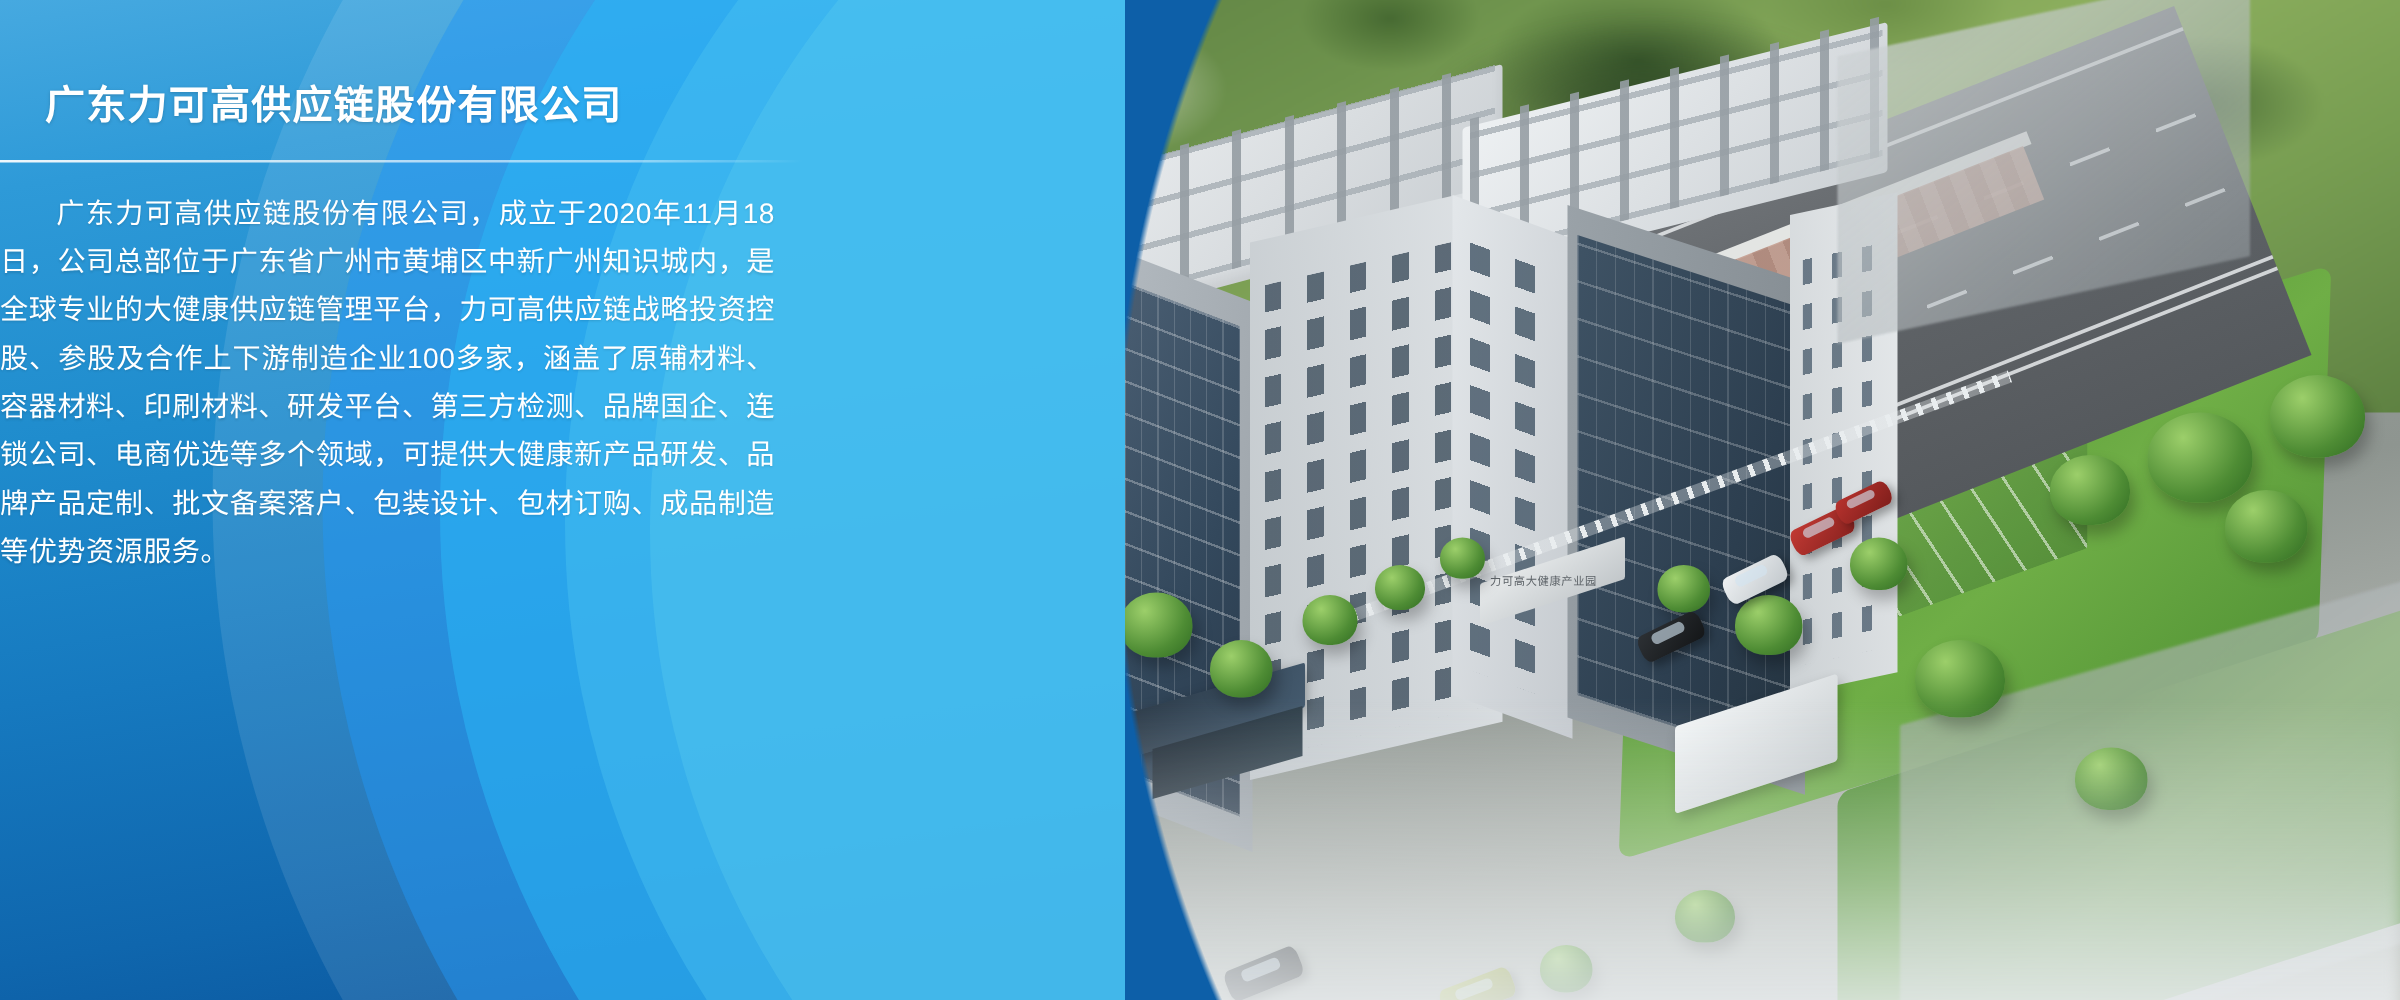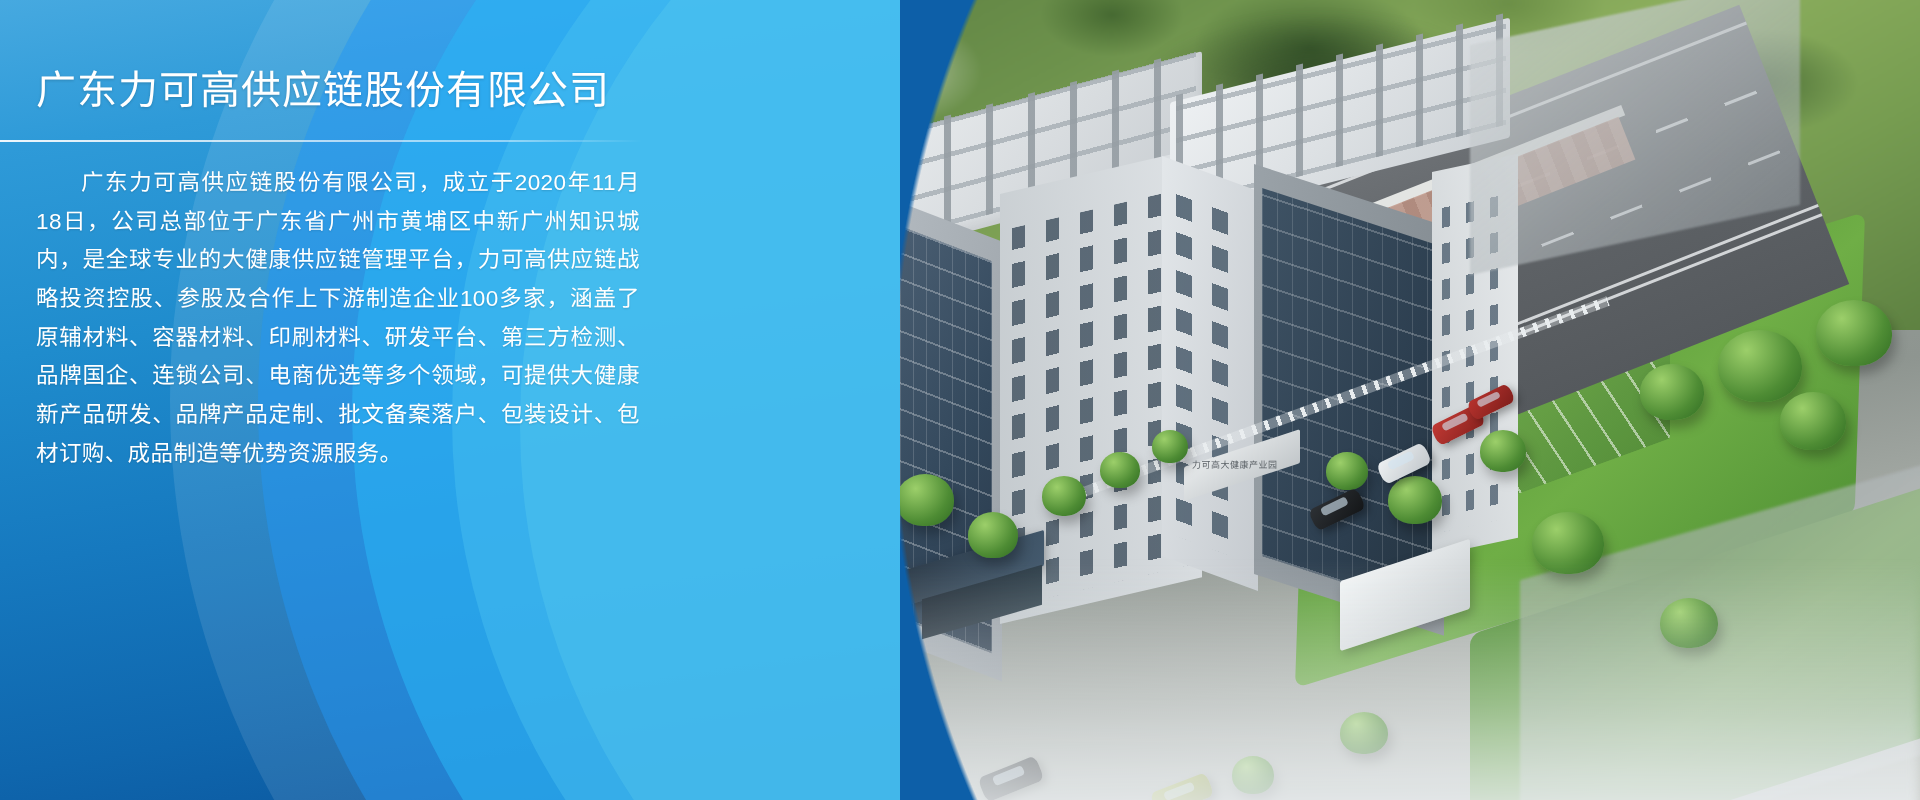--- a/index.html
+++ b/index.html
@@ -279,29 +279,29 @@
          background:rgba(33,150,243,.50); }
   .arc3{ left:352px; top:-330px; width:1480px; height:1480px;
          background:rgba(41,182,246,.55); }
   .arc4{ left:452px; top:-282px; width:1400px; height:1400px;
          background:rgba(77,196,240,.42); }
   .arc5{ left:520px; top:-250px; width:1350px; height:1350px;
          background:rgba(96,208,238,.30); }
 
   .content{ position:absolute; left:0; top:0; width:640px; padding:58px 0 0 0; z-index:5; }
   .title{
-    font-size:40px; font-weight:normal; color:#ffffff; letter-spacing:1px;
+    font-size:32px; font-weight:bold; color:#ffffff; letter-spacing:1px;
     padding:0 0 0 36px; text-shadow:0 1px 3px rgba(0,0,0,.18);
     white-space:nowrap;
   }
   .rule{
     margin:24px 0 0 0; height:2px; width:642px;
     background:linear-gradient(90deg,rgba(255,255,255,.92),rgba(255,255,255,.5) 78%,rgba(255,255,255,0));
   }
-  .body-text{ padding:22px 0 0 16px; width:620px;margin-left:20px; }
+  .body-text{ padding:22px 0 0 0; width:620px; }
   .body-text p{
     color:#ffffff; font-size:22.5px; line-height:1.72;
     text-align:justify; text-justify:inter-ideograph;
     text-indent:2em; letter-spacing:.4px;
     text-shadow:0 1px 2px rgba(0,0,0,.14);
   }
   .body-text p + p{ margin-top:2px; }
 </style>
 </head>
 <body>

